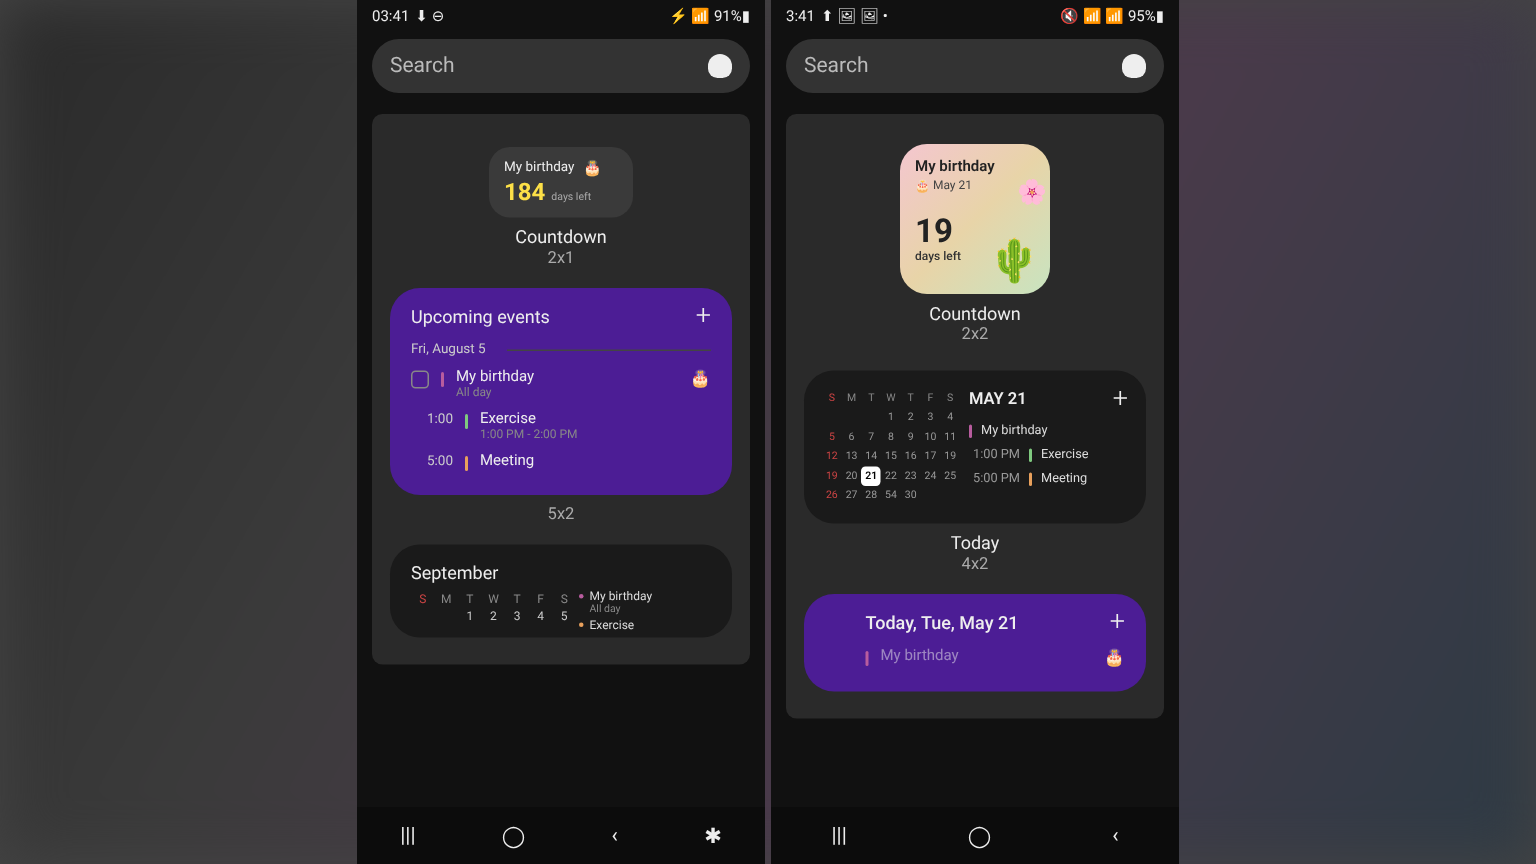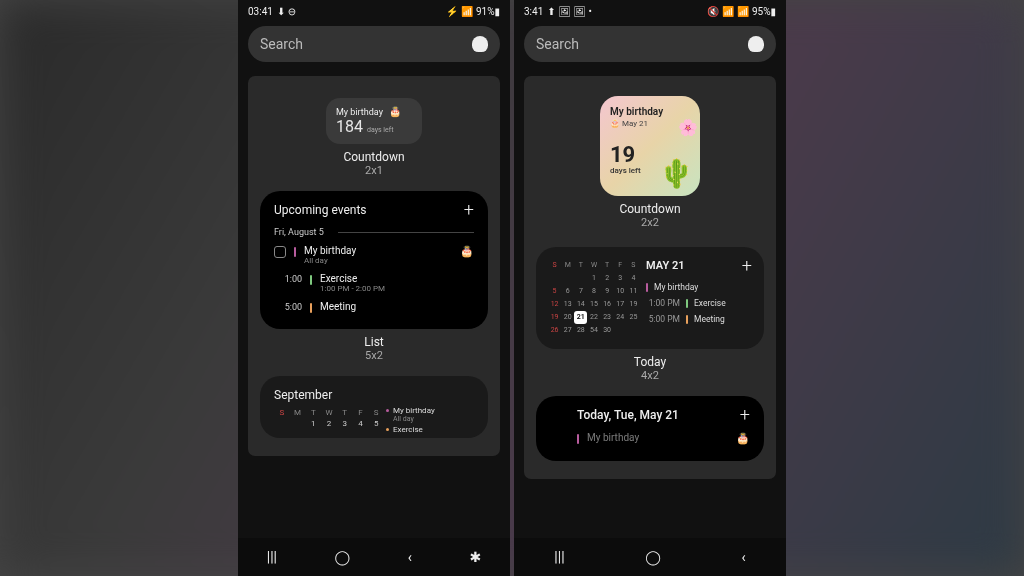--- a/index.html
+++ b/index.html
@@ -68,29 +68,29 @@
   
   
   .cdown-sm {
     background:#3a3a3a;
     border-radius:14px;
     width:96px;
     margin:10px auto 6px;
     padding:8px 10px;
   }
   .cdown-sm .title{font-size:9px;color:#eee;display:flex;align-items:center;gap:6px;}
-  .cdown-sm .num{font-size:16px;font-weight:400;color:#e5e5e5;margin-top:4px;}
+  .cdown-sm .num{font-size:16px;font-weight:700;color:#fde047;margin-top:4px;}
   .cdown-sm .dl{font-size:7px;color:#aaa;margin-left:4px;font-weight:400;}
   .cake{display:inline-block;font-size:10px;}
   
   .wname{color:#eee;font-size:12px;text-align:center;}
   .wsize{color:#aaa;font-size:11px;text-align:center;margin-bottom:14px;}
   
   
-  .listcard{background:#000000;border-radius:20px;padding:12px 14px;margin-bottom:6px;}
+  .listcard{background:#4c1d95;border-radius:20px;padding:12px 14px;margin-bottom:6px;}
   .lhead{display:flex;justify-content:space-between;align-items:center;color:#eee;font-size:12px;margin-bottom:10px;}
   .plus{color:#eee;font-size:18px;font-weight:300;line-height:14px;}
   .date{font-size:9px;color:#ccc;margin-bottom:4px;position:relative;}
   .date::after{content:"";position:absolute;left:64px;right:0;top:50%;height:1px;background:#444;}
   .evrow{display:flex;align-items:flex-start;gap:8px;font-size:10px;color:#eee;padding:4px 0;}
   .evtime{width:28px;text-align:right;color:#ccc;font-size:9px;padding-top:1px;}
   .evicon{width:12px;height:12px;border:1px solid #888;border-radius:3px;margin-top:1px;flex-shrink:0;}
   .evbar{width:2px;height:10px;border-radius:1px;margin-top:2px;flex-shrink:0;}
   .evtxt{flex:1;}
   .evtxt .sub{font-size:8px;color:#888;}
@@ -194,21 +194,20 @@
               </span>
         </div>
         <div class="evrow">
           <span class="evtime">5:00</span>
           <span class="evbar" style="background:#e8a05c"></span>
           <span class="evtxt">
                 <div>Meeting</div>
               </span>
         </div>
       </div>
-      <div class="wname">List</div>
       <div class="wsize">5x2</div>
 
       <div class="calcard" style="display:flex;gap:2px;">
         <div style="flex:0 0 110px;">
           <div class="calhead">September</div>
           <div class="dowrow">
                 <span>S</span>
                 <span>M</span>
                 <span>T</span>
                 <span>W</span>

